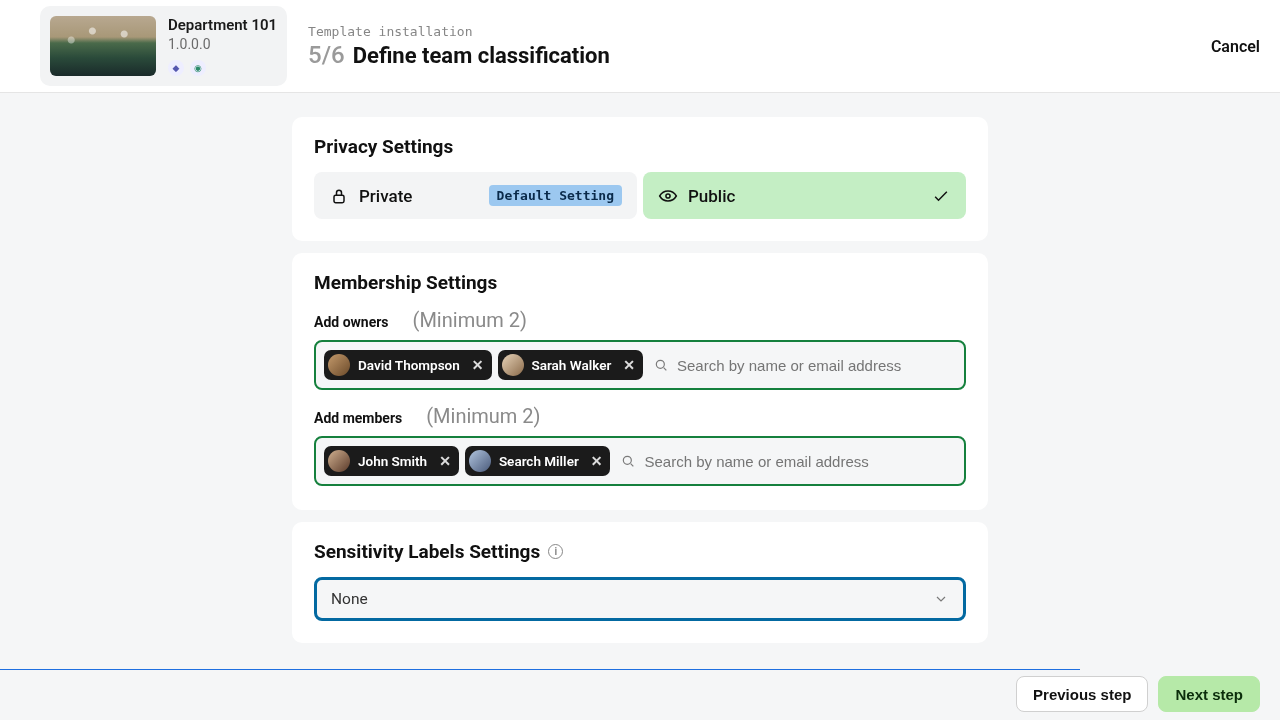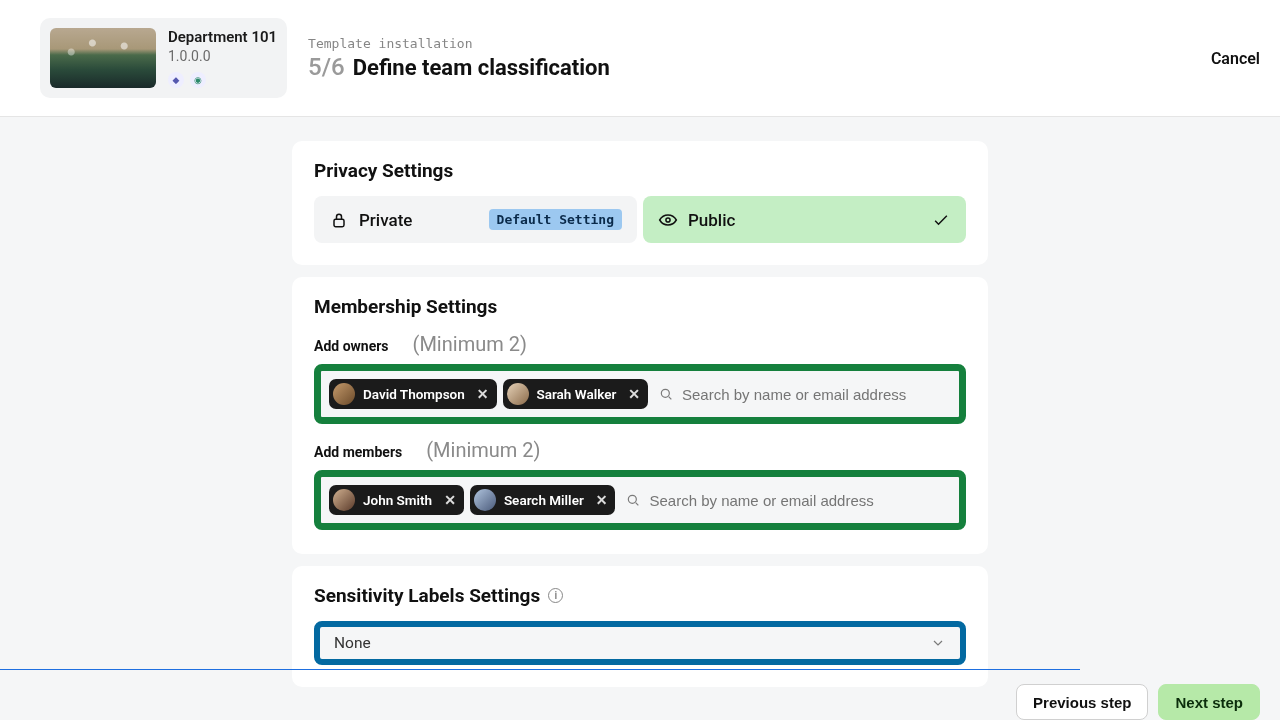--- a/index.html
+++ b/index.html
@@ -6,21 +6,21 @@
   body {
     font-family: -apple-system, BlinkMacSystemFont, "Segoe UI", Roboto, sans-serif;
     background: #f5f6f7;
     width: 1280px;
     height: 720px;
     overflow: hidden;
     position: relative;
   }
   .top-bar {
     background: #fff;
-    height: 117px;
+    height: 93px;
     border-bottom: 1px solid #e5e5e5;
     display: flex;
     align-items: center;
     padding: 0 20px 0 40px;
     position: relative;
   }
   .prog-chip {
     position: absolute;
     top: 0; left: 0;
     width: 15px; height: 7px;
@@ -99,49 +99,49 @@
     background:#9cc8f0; color:#0a2a4a;
     font-family: ui-monospace, Menlo, Consolas, monospace;
     font-size:13px; font-weight:700;
     padding:3px 8px; border-radius:4px;
   }
 
   .field-label { font-size:14px; font-weight:700; color:#111; display:flex; gap:24px; align-items:baseline; margin-top:4px;}
   .field-hint  { font-size:20px; font-weight:400; color:#8a8a8a; }
   .chip-input {
     margin-top:8px; margin-bottom:14px;
-    background:#f5f6f7; border:7px solid #15803d; border-radius:8px;
+    background:#f5f6f7; border:2px solid #15803d; border-radius:8px;
     min-height:48px; padding:8px; display:flex; flex-wrap:wrap; gap:6px; align-items:center;
   }
   .chip {
     background:#1b1b1b; color:#fff; border-radius:7px;
     height:30px; display:flex; align-items:center; padding:0 8px 0 4px;
     font-size:13.5px; font-weight:600; gap:8px;
   }
   .avatar {
     width:22px; height:22px; border-radius:50%;
     display:inline-block;
   }
   .chip-x { cursor:pointer; font-size:14px; opacity:.85; margin-left:4px;}
   .chip-search { display:flex; align-items:center; gap:8px; color:#8a8a8a; font-size:15px; padding-left:4px;}
   .chip-search input {
     border:none; background:transparent; outline:none; font-size:15px; color:#333;
     width:260px;
   }
   .sel {
-    margin-top:4px; height:44px; background:#f5f6f7; border:6px solid #0369a1;
+    margin-top:4px; height:44px; background:#f5f6f7; border:3px solid #0369a1;
     border-radius:8px; display:flex; align-items:center; padding:0 14px;
     font-size:15.5px; color:#333; cursor:pointer;
   }
   .sel .chev { margin-left:auto; }
 
   .progress-line { position:absolute; left:0; bottom:50px; height:1px; width:1080px; background:#1e6fe0; }
 
   .footer {
-    position:absolute; bottom:0; right:20px;
+    position:absolute; bottom:8px; right:20px;
     display:flex; gap:10px;
   }
   .btn {
     height:36px; border-radius:8px; padding:0 16px;
     font-size:15px; font-weight:600; cursor:pointer;
     display:flex; align-items:center;
     border:1px solid #d0d0d0; background:#fff; color:#111;
   }
   .btn-primary { background:#b6e9a8; border-color:#b6e9a8; color:#0b2d0b; }
 

